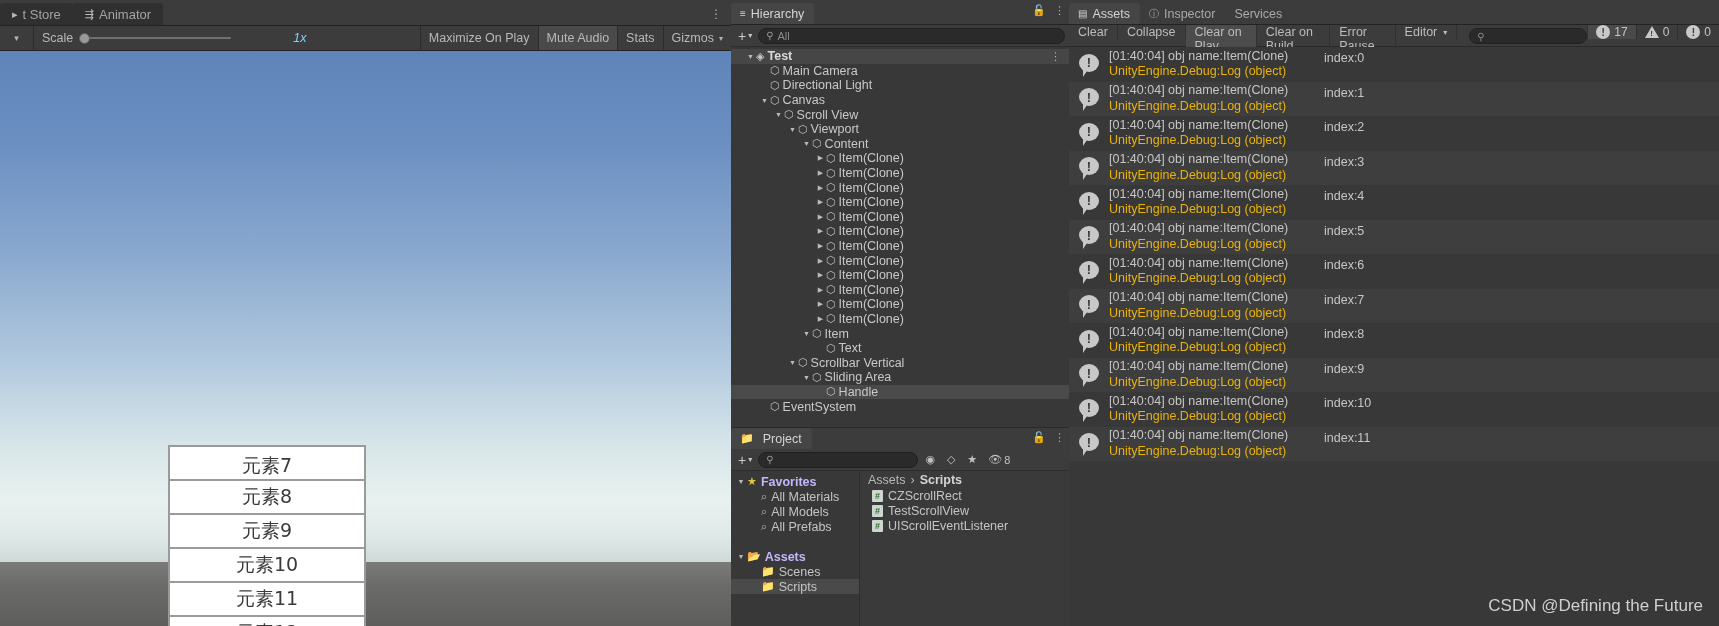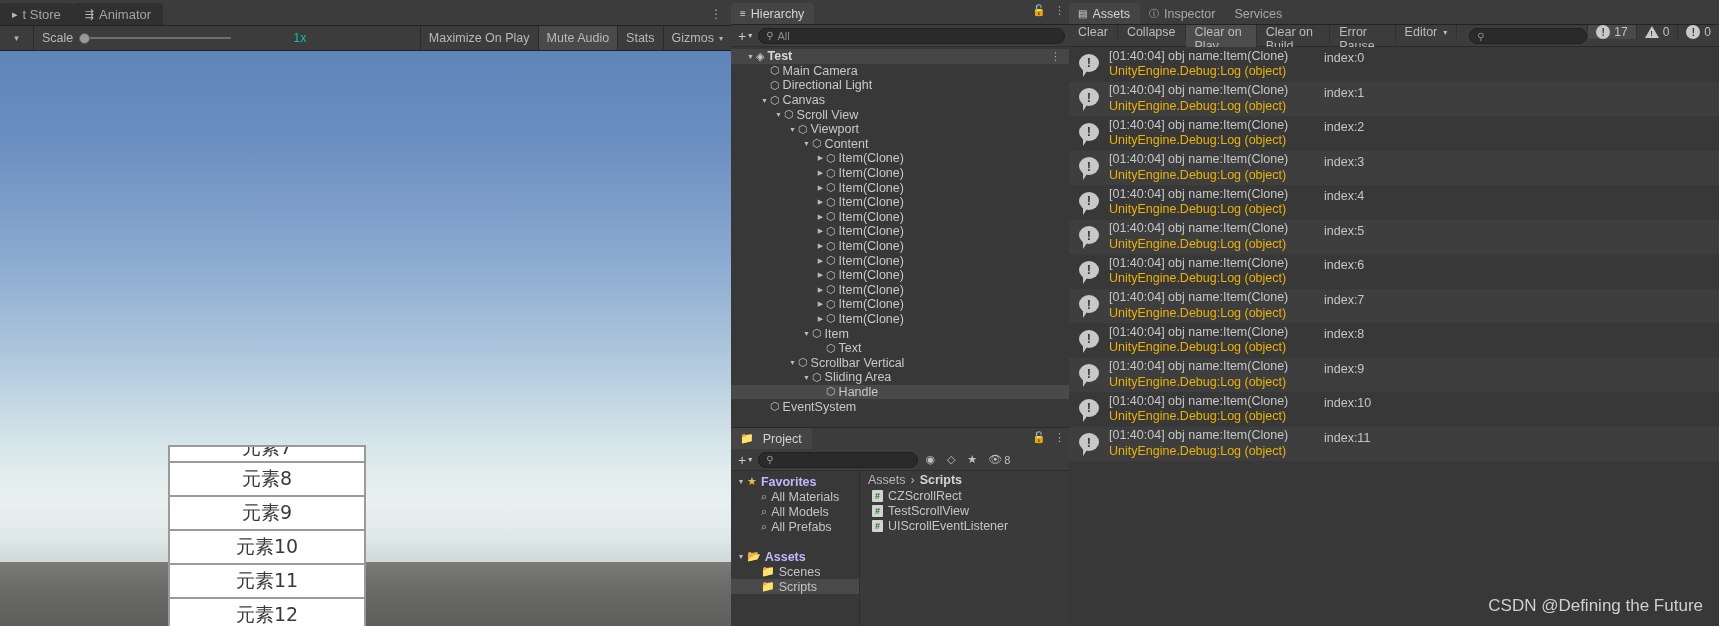--- a/index.html
+++ b/index.html
@@ -31,21 +31,21 @@
     height: 25px; background: #3c3c3c; display: flex; align-items: center;
     border-bottom: 1px solid #232323; position: relative;
   }
   .tb-dd { width: 34px; height: 100%; display:flex; align-items:center; justify-content:center;
            border-right: 1px solid #2b2b2b; font-size:9px; color:#b6b6b6; }
   .tb-scale { display: flex; align-items: center; gap: 6px; padding-left: 8px; }
   .tb-scale .lbl { font-size: 12.5px; color: #b9b9b9; }
   .slider { position: relative; width: 152px; height: 14px; display: flex; align-items: center; }
   .slider .track { position: absolute; left: 0; right: 0; height: 2px; background: #6f6f6f; border-radius: 1px; }
   .slider .knob { position: absolute; left: 0; width: 11px; height: 11px; border-radius: 50%; background: #999999; border: 1px solid #5a5a5a; }
-  .tb-scaleval { font-size: 12.5px; color: #14b8a6; margin-left: 56px; }
+  .tb-scaleval { font-size: 12.5px; color: #7dd3fc; margin-left: 56px; font-style: italic; }
   .tb-right { position: absolute; right: 0; top: 0; bottom: 0; display: flex; align-items: stretch; }
   .tb-btn {
     display: flex; align-items: center; padding: 0 8px; font-size: 12.5px; color: #b9b9b9;
     border-left: 1px solid #2b2b2b; background: transparent;
   }
   .tb-btn.pressed { background: #4a4a4a; }
   .tb-btn .caret { font-size: 8px; margin-left: 5px; color: #b5b5b5; }
 
   .gameview { flex: 1; position: relative; overflow: hidden; }
   .sky {
@@ -60,21 +60,21 @@
   .scrollframe {
     position: absolute; left: 168px; top: 394px; width: 198px; height: 190px;
     background: #9a9a9a; padding: 2px; overflow: hidden;
   }
   .scrolllist { width: 100%; height: 100%; overflow: hidden; }
   .scrollitem {
     height: 34px; background: #ffffff; color: #3a3a3a; display: flex;
     align-items: center; justify-content: center; font-size: 19px;
     border-bottom: 2px solid #9a9a9a; font-family: "DejaVu Sans", sans-serif;
   }
-  .scrollitem.clipped { height: 16px; align-items: flex-end; overflow: hidden; }
+  .scrollitem.clipped { height: 34px; align-items: flex-end; overflow: hidden; }
 
   
   .mid-pane { width: 338px; height: 626px; display: flex; flex-direction: column; background: #383838; }
   .panel-tabbar {
     height: 25px; background: #3c3c3c; display: flex; align-items: flex-end;
     position: relative; border-bottom: 1px solid #232323;
   }
   .panel-tab {
     height: 21px; padding: 0 10px 0 9px; display: flex; align-items: center; gap: 5px;
     font-size: 12.5px; background: #454545; color: #d4d4d4;

